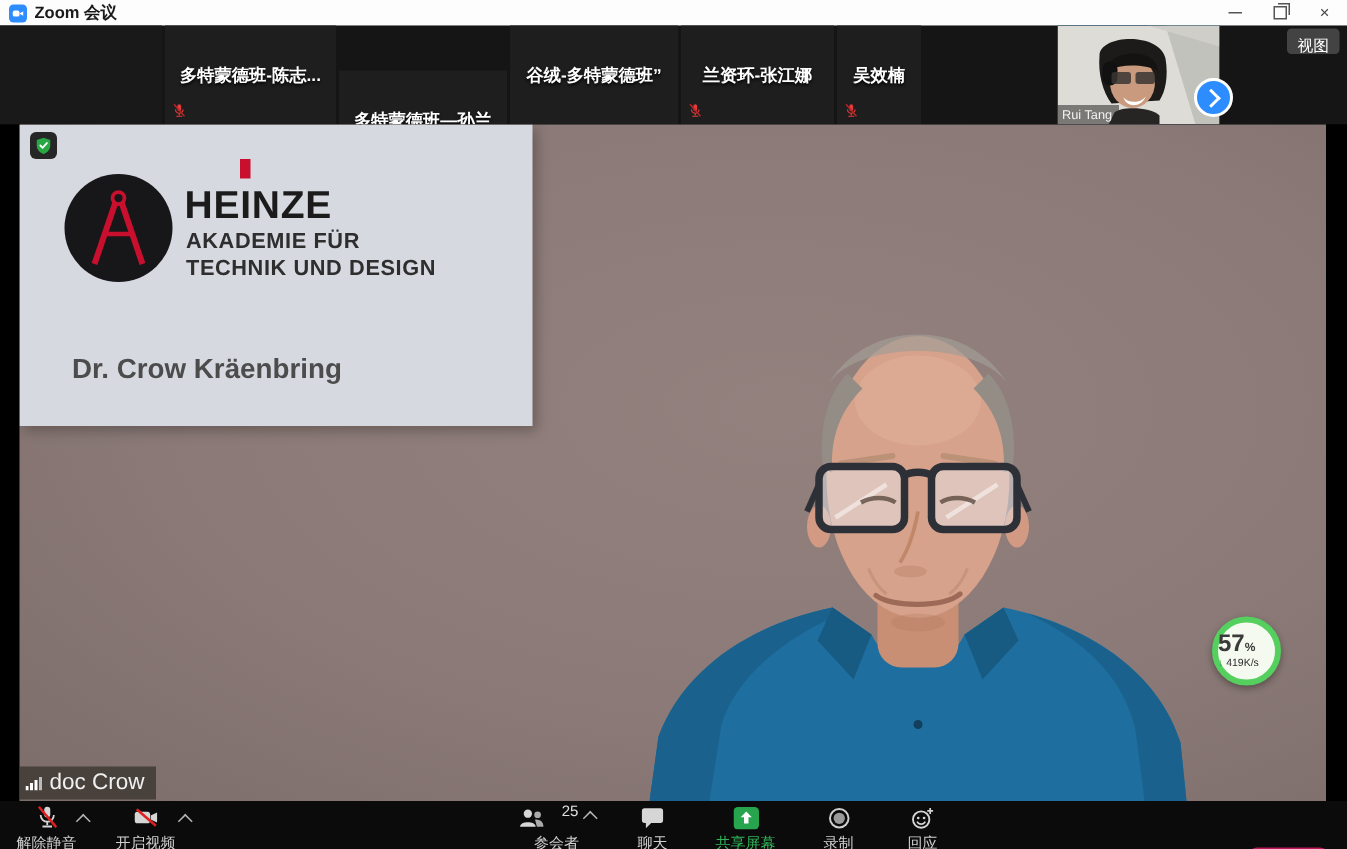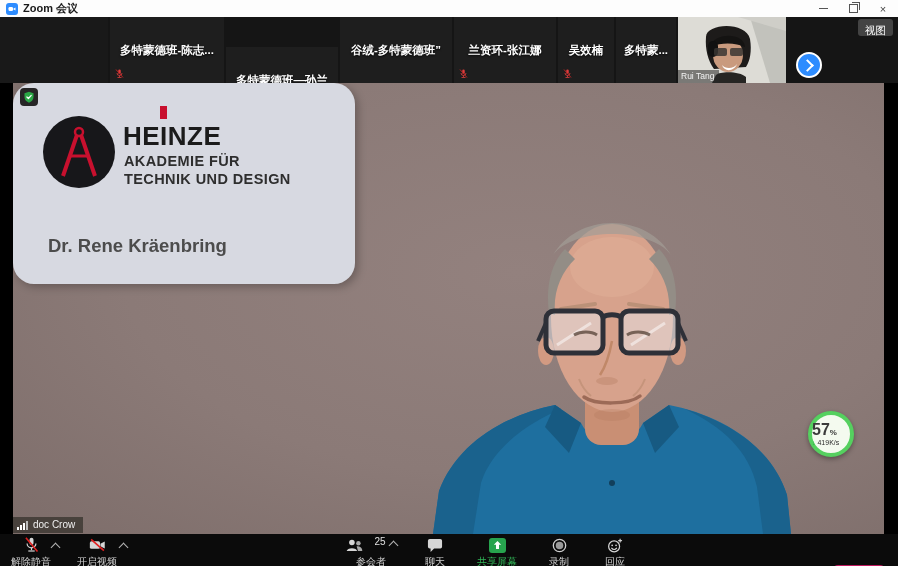--- a/index.html
+++ b/index.html
@@ -15,50 +15,50 @@
   .wincontrols{margin-left:auto;display:flex;height:100%;}
   .winbtn{width:30px;height:100%;display:flex;align-items:center;justify-content:center;color:#444;font-size:11px;}
   .min-glyph{width:9px;height:1px;background:#555;}
   .restore-glyph{width:7px;height:7px;border:1px solid #555;position:relative;background:#fdfdfd;}
   .restore-glyph::before{content:"";position:absolute;left:2px;top:-3px;width:7px;height:7px;border:1px solid #555;border-bottom:none;border-left:none;}
   
   .strip{position:absolute;left:0;top:17px;width:898px;height:66px;background:#151515;}
   .tile{position:absolute;top:0;height:66px;background:#1e1e1e;display:flex;align-items:center;justify-content:center;}
   .tile-name{color:#fff;font-size:11.5px;font-weight:700;white-space:nowrap;text-shadow:0 1px 2px rgba(0,0,0,.9);}
   .tile .mini-mute{position:absolute;left:5px;bottom:4px;}
-  .selfview{position:absolute;left:678px;top:0;width:108px;height:66px;background:#0c4a6e;overflow:hidden;}
+  .selfview{position:absolute;left:705px;top:0;width:108px;height:66px;background:#0c4a6e;overflow:hidden;}
   .selfname{position:absolute;left:0;bottom:0;background:rgba(40,40,40,.55);color:#f2f2f2;
             font-size:8.5px;padding:1px 5px 2px 3px;}
   .expand-btn{position:absolute;left:796px;top:35px;width:26px;height:26px;border-radius:50%;
               background:#2d8cff;border:2px solid #fff;box-sizing:border-box;
               display:flex;align-items:center;justify-content:center;}
   .expand-chev{width:7px;height:7px;border-right:2.5px solid #fff;border-top:2.5px solid #fff;
                transform:rotate(45deg);margin-left:-3px;}
   .viewbtn{position:absolute;right:5px;top:2px;height:17px;background:rgba(70,70,70,.95);border-radius:3px;
            display:flex;align-items:center;padding:0 7px;color:#fff;font-size:10.5px;gap:4px;flex-direction:column;}
   .grid-ic{width:10px;height:8px;display:grid;grid-template-columns:1fr 1fr;gap:1px;}
   .grid-ic i{background:#e8e8e8;}
   
   .stage{position:absolute;left:0;top:83px;width:898px;height:451px;background:#000;}
   .video{position:absolute;left:13px;top:0;width:871px;height:451px;
          background:radial-gradient(ellipse at 58% 42%,#93817e 0%,#8b7a77 55%,#7d6d6a 100%);overflow:hidden;}
   .slide{position:absolute;left:0;top:0;width:342px;height:201px;background:#d7d9e1;
-         box-shadow:3px 3px 8px rgba(0,0,0,.25);border-radius:21px;}
+         box-shadow:3px 3px 8px rgba(0,0,0,.25);}
   .logo-circle{position:absolute;left:30px;top:33px;width:72px;height:72px;border-radius:50%;background:#17171a;}
   .heinze-line{position:absolute;left:110px;top:40px;font-size:26px;font-weight:700;color:#1b1b1b;
                letter-spacing:.5px;line-height:1;}
   .i-dot{position:absolute;left:147px;top:23px;width:7px;height:13px;background:#c8102e;}
   .logo-sub{position:absolute;left:111px;font-size:14.5px;font-weight:600;color:#2e2e2e;letter-spacing:.4px;line-height:1;}
   .sub1{top:71px;} .sub2{top:89px;}
   .speaker-name{position:absolute;left:35px;top:152px;font-size:18.5px;font-weight:600;color:#4c4c4c;}
   .shield{position:absolute;left:7px;top:5px;width:18px;height:18px;border-radius:4px;background:#262626;
           display:flex;align-items:center;justify-content:center;}
   .portrait{position:absolute;left:420px;top:100px;}
   .speaker-tag{position:absolute;left:0;bottom:1px;background:rgba(62,57,52,.85);color:#f0f0f0;
-               font-size:10px;display:flex;align-items:center;gap:4px;padding:2px 8px 3px 4px;}
+               font-size:15px;display:flex;align-items:center;gap:4px;padding:2px 8px 3px 4px;}
   .badge{position:absolute;left:795px;top:328px;width:46px;height:46px;border-radius:50%;
          background:#f4faef;border:4px solid #55d05f;box-sizing:border-box;
          box-shadow:0 2px 5px rgba(0,0,0,.35);display:flex;flex-direction:column;
          align-items:flex-start;justify-content:center;line-height:1;}
   .badge-pct{font-size:16px;font-weight:700;color:#3a3a3a;}
   .badge-pct small{font-size:8px;font-weight:700;}
   .badge-rate{font-size:7px;color:#2b2b2b;margin-top:1px;}
   .badge-rate .arrow{color:#2fae4a;font-weight:700;}
   
   .toolbar{position:absolute;left:0;top:534px;width:898px;height:32px;background:#0b0b0b;overflow:hidden;}
@@ -130,23 +130,20 @@
     <div class="tile" style="left:558px;width:56px;">
       <span class="tile-name">吴效楠</span>
       <svg class="mini-mute" width="9" height="10" viewBox="0 0 18 20">
           <rect x="6.5" y="1" width="5" height="9" rx="2.5" fill="#e03c3c"></rect>
           <path d="M4 8 a5 5 0 0 0 10 0" stroke="#e03c3c" stroke-width="1.6" fill="none"></path>
           <line x1="9" y1="13" x2="9" y2="16" stroke="#e03c3c" stroke-width="1.6"></line>
           <line x1="5" y1="17" x2="13" y2="17" stroke="#e03c3c" stroke-width="1.6"></line>
           <line x1="2" y1="1" x2="16" y2="17" stroke="#b92525" stroke-width="2"></line>
         </svg>
     </div>
-    <div class="tile" style="left:616px;width:60px;">
-      <span class="tile-name">多特蒙...</span>
-    </div>
 
     <div class="selfview">
       <svg width="108" height="66" viewBox="0 0 108 66">
         <rect x="0" y="0" width="108" height="66" fill="#dddcd6"></rect>
         <polygon points="72,0 108,0 108,66 92,66" fill="#c2c2bc"></polygon>
         <polygon points="60,0 108,0 108,14" fill="#cfcec8"></polygon>
         <path d="M28 20 C28 6 68 4 72 22 C74 34 72 44 68 50 L36 52 C30 44 27 32 28 20 Z" fill="#1d1b1a"></path>
         <ellipse cx="50" cy="38" rx="15" ry="17" fill="#c99a7e"></ellipse>
         <path d="M33 30 C33 16 66 14 67 30 C58 26 44 25 33 30 Z" fill="#141312"></path>
         <rect x="30" y="24" width="10" height="16" rx="5" fill="#111"></rect>
@@ -182,21 +179,21 @@
             <line x1="36" y1="13" x2="20" y2="60" stroke="#c8102e" stroke-width="4"></line>
             <line x1="36" y1="13" x2="52" y2="60" stroke="#c8102e" stroke-width="4"></line>
             <line x1="27" y1="40" x2="45" y2="40" stroke="#c8102e" stroke-width="3"></line>
             <circle cx="36" cy="16" r="4" fill="#17171a" stroke="#c8102e" stroke-width="2.5"></circle>
           </svg>
         </div>
         <div class="i-dot"></div>
         <div class="heinze-line">HEINZE</div>
         <div class="logo-sub sub1">AKADEMIE FÜR</div>
         <div class="logo-sub sub2">TECHNIK UND DESIGN</div>
-        <div class="speaker-name">Dr. Rene Kräenbring</div>
+        <div class="speaker-name">Dr. Crow Kräenbring</div>
       </div>
 
       <div class="shield">
         <svg width="12" height="12" viewBox="0 0 16 16">
             <path d="M8 1 L14 3 V8 C14 12 11 14.5 8 15.5 C5 14.5 2 12 2 8 V3 Z" fill="#2aa745"></path>
             <path d="M5.2 8 L7.2 10 L11 5.8" stroke="#fff" stroke-width="1.6" fill="none" stroke-linecap="round" stroke-linejoin="round"></path>
           </svg>
       </div>
 
       <svg class="portrait" width="360" height="351" viewBox="0 0 360 351">

